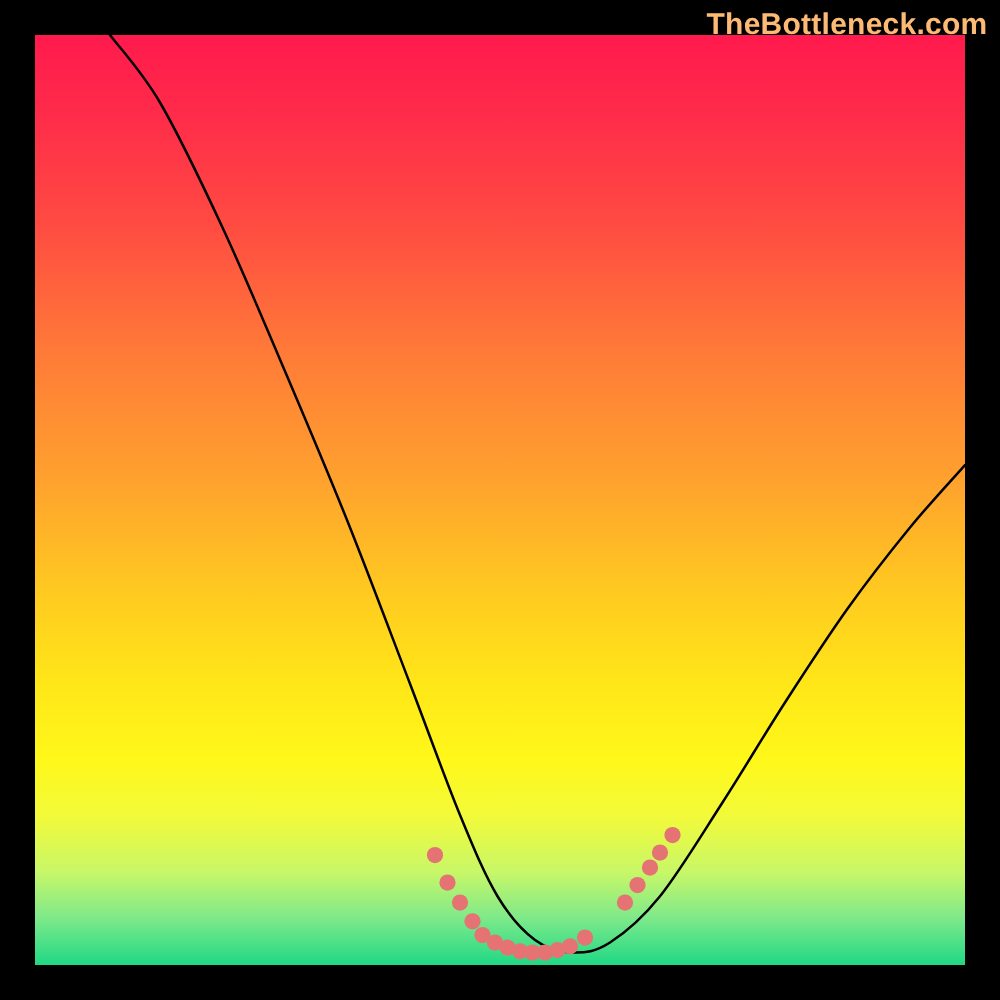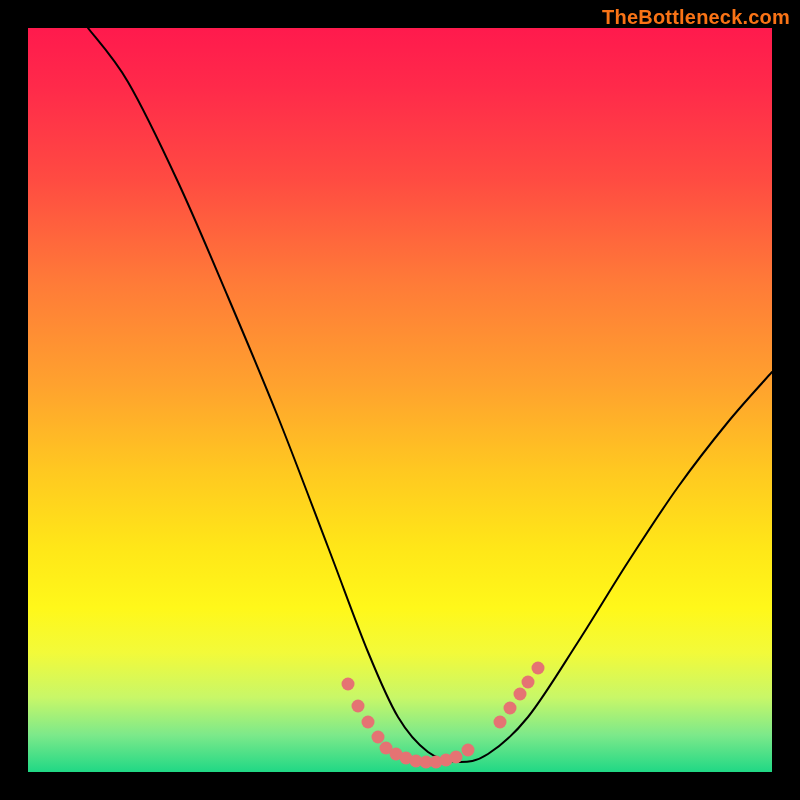--- a/index.html
+++ b/index.html
@@ -34,23 +34,23 @@
       #c8f768 90%,
       #7de98a 95%,
       #20d885 100%
     );
   }
   .watermark {
     position: absolute;
     top: 6px;
     right: 10px;
     font-family: Arial, Helvetica, sans-serif;
-    font-size: 20px;
+    font-size: 24px;
     font-weight: bold;
-    color: #f97316;
+    color: #fdba74;
     letter-spacing: 0.2px;
     user-select: none;
   }
   svg.curve {
     position: absolute;
     inset: 0;
   }
 </style>
 </head>
 <body>

